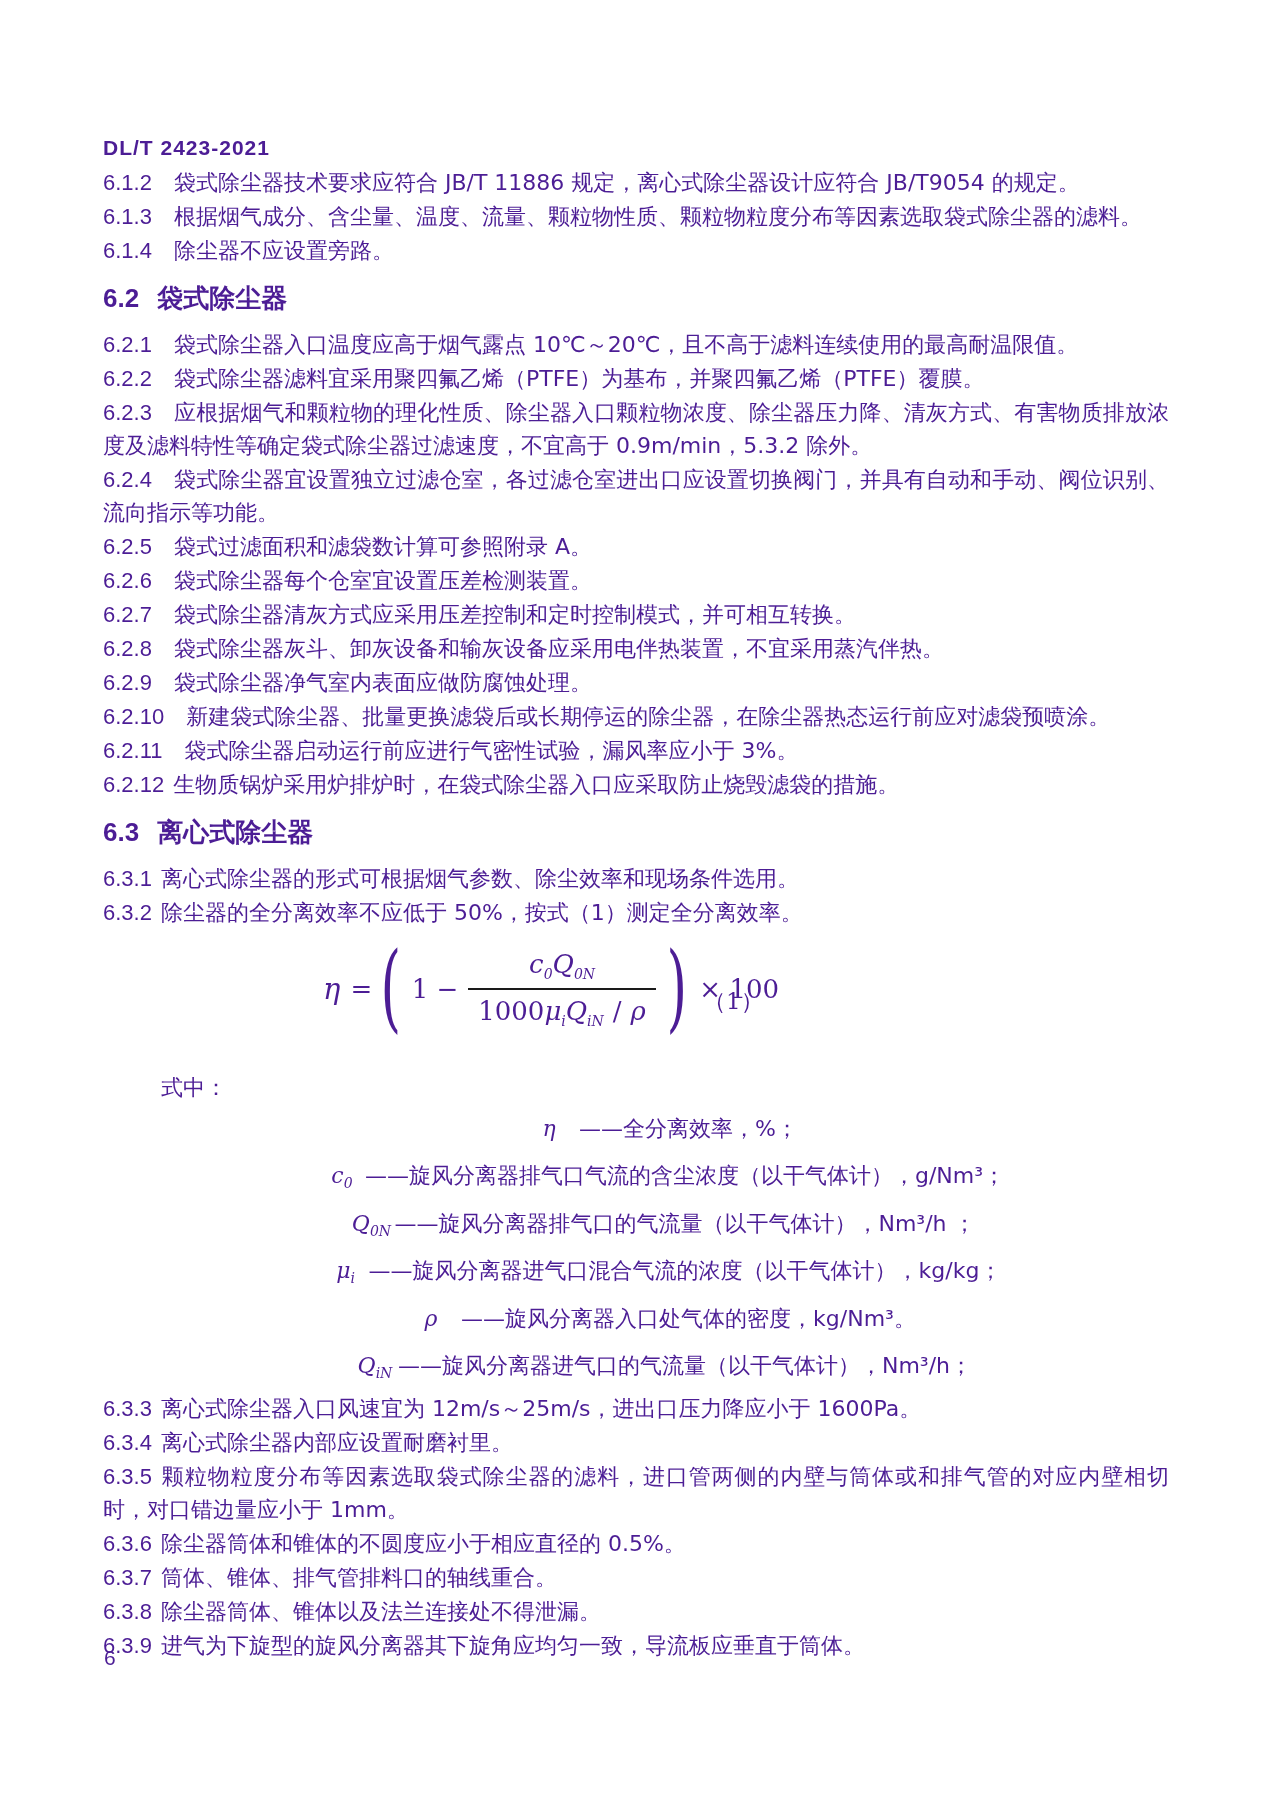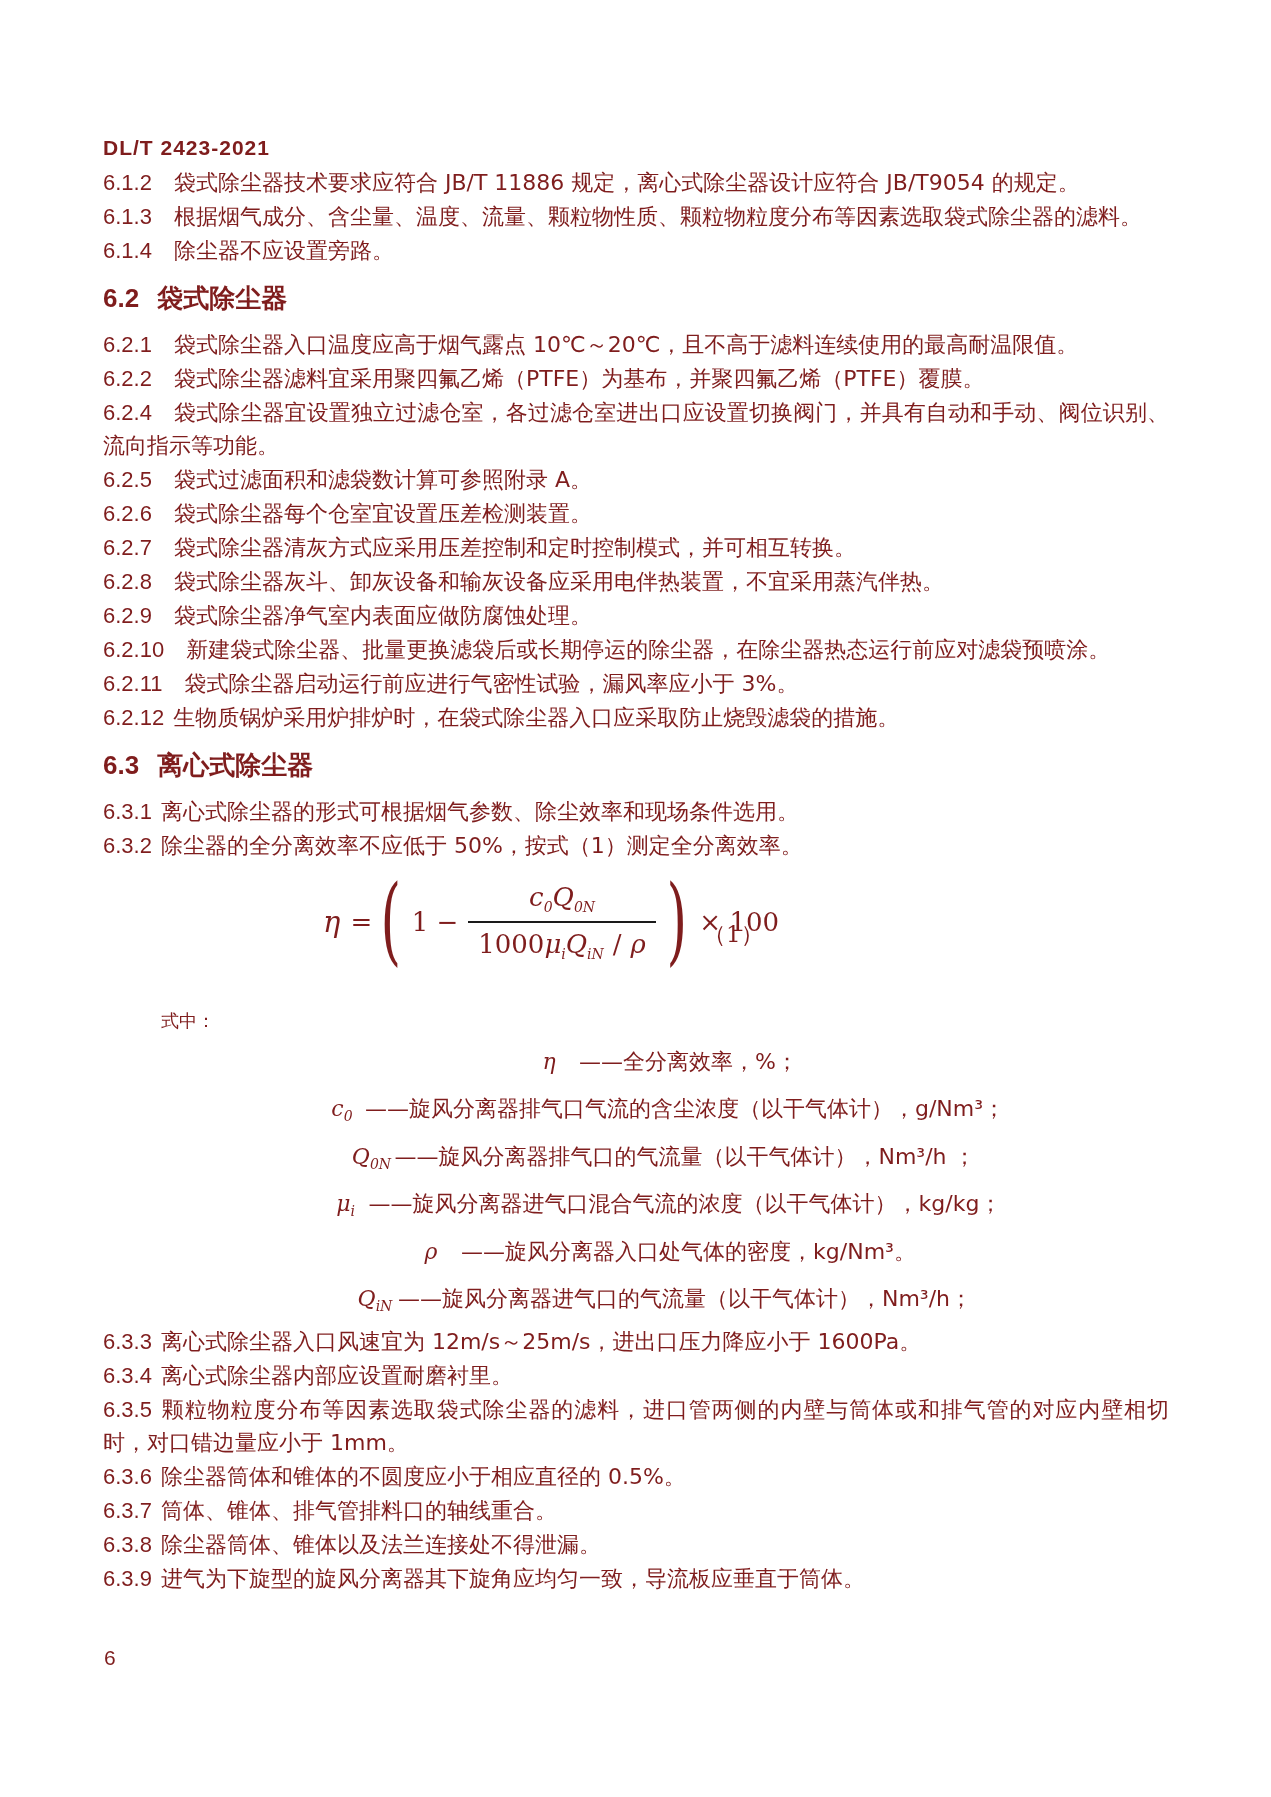--- a/index.html
+++ b/index.html
@@ -1,18 +1,18 @@
 <!DOCTYPE html>
 <html><head>
 <meta charset="utf-8">
 <style>
   html,body{margin:0;padding:0;background:#e8e8e8;}
   .page{
     width:1271px;height:1797px;margin:0 auto;background:#ffffff;
-    position:relative;color:#7f1d1d;
+    position:relative;color:#4c1d95;
     font-family:"DejaVu Sans","Liberation Sans",sans-serif;
     overflow:hidden;
   }
   .content{position:absolute;left:103px;top:136px;width:1066px;}
   .doc-code{
     font-size:21px;font-weight:600;letter-spacing:1px;
     font-family:"Liberation Sans","DejaVu Sans",sans-serif;
     margin:0 0 6px 0;
   }
   p.clause{
@@ -50,21 +50,21 @@
   .frac .fnum{padding:0 10px 6px 10px;text-align:right;}
   .frac .fden{border-top:2px solid #1a1a1a;padding:6px 10px 0 10px;white-space:nowrap;}
   .fden .slash{margin:0 9px;}
   .times{margin-left:12px;white-space:nowrap;}
   .eq-number{
     position:absolute;left:600px;top:50%;transform:translateY(-50%);
     font-size:23px;font-family:"DejaVu Serif","Liberation Serif",serif;
   }
 
   
-  .where-label{font-size:18px;line-height:38px;margin:2px 0 0 58px;}
+  .where-label{font-size:22px;line-height:38px;margin:2px 0 0 58px;}
   p.defline{font-size:22px;line-height:36px;margin:4px 0 0 52px;text-align:center;}
   p.defline .dsym{display:inline-block;min-width:46px;}
   .footer-pagenum{
     position:absolute;left:104px;top:1646px;font-size:21px;
     font-family:"Liberation Sans","DejaVu Sans",sans-serif;
   }
 </style>
 </head>
 <body>
 
@@ -74,20 +74,21 @@
     <div class="doc-code">DL/T 2423-2021</div>
 
     <p class="clause"><span class="num">6.1.2</span><span>袋式除尘器技术要求应符合 JB/T 11886 规定，离心式除尘器设计应符合 JB/T9054 的规定。</span></p>
     <p class="clause"><span class="num">6.1.3</span><span>根据烟气成分、含尘量、温度、流量、颗粒物性质、颗粒物粒度分布等因素选取袋式除尘器的滤料。</span></p>
     <p class="clause"><span class="num">6.1.4</span><span>除尘器不应设置旁路。</span></p>
 
     <h2 class="sec"><span class="num">6.2</span><span>袋式除尘器</span></h2>
 
     <p class="clause"><span class="num">6.2.1</span><span>袋式除尘器入口温度应高于烟气露点 10℃～20℃，且不高于滤料连续使用的最高耐温限值。</span></p>
     <p class="clause"><span class="num">6.2.2</span><span>袋式除尘器滤料宜采用聚四氟乙烯（PTFE）为基布，并聚四氟乙烯（PTFE）覆膜。</span></p>
+    <p class="clause"><span class="num">6.2.3</span><span>应根据烟气和颗粒物的理化性质、除尘器入口颗粒物浓度、除尘器压力降、清灰方式、有害物质排放浓度及滤料特性等确定袋式除尘器过滤速度，不宜高于 0.9m/min，5.3.2 除外。</span></p>
     <p class="clause"><span class="num">6.2.4</span><span>袋式除尘器宜设置独立过滤仓室，各过滤仓室进出口应设置切换阀门，并具有自动和手动、阀位识别、流向指示等功能。</span></p>
     <p class="clause"><span class="num">6.2.5</span><span>袋式过滤面积和滤袋数计算可参照附录 A。</span></p>
     <p class="clause"><span class="num">6.2.6</span><span>袋式除尘器每个仓室宜设置压差检测装置。</span></p>
     <p class="clause"><span class="num">6.2.7</span><span>袋式除尘器清灰方式应采用压差控制和定时控制模式，并可相互转换。</span></p>
     <p class="clause"><span class="num">6.2.8</span><span>袋式除尘器灰斗、卸灰设备和输灰设备应采用电伴热装置，不宜采用蒸汽伴热。</span></p>
     <p class="clause"><span class="num">6.2.9</span><span>袋式除尘器净气室内表面应做防腐蚀处理。</span></p>
     <p class="clause"><span class="num">6.2.10</span><span>新建袋式除尘器、批量更换滤袋后或长期停运的除尘器，在除尘器热态运行前应对滤袋预喷涂。</span></p>
     <p class="clause"><span class="num">6.2.11</span><span>袋式除尘器启动运行前应进行气密性试验，漏风率应小于 3%。</span></p>
     <p class="clause"><span class="num tight">6.2.12</span><span>生物质锅炉采用炉排炉时，在袋式除尘器入口应采取防止烧毁滤袋的措施。</span></p>
 

